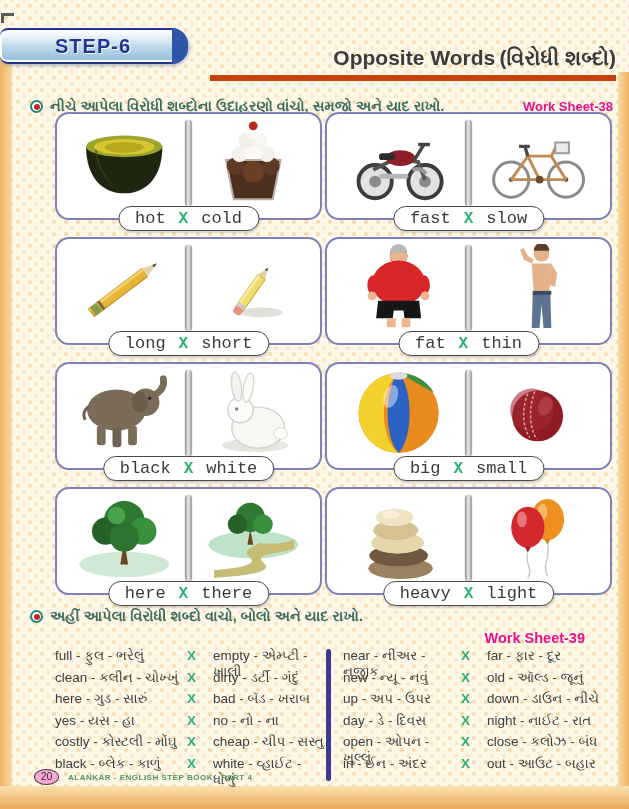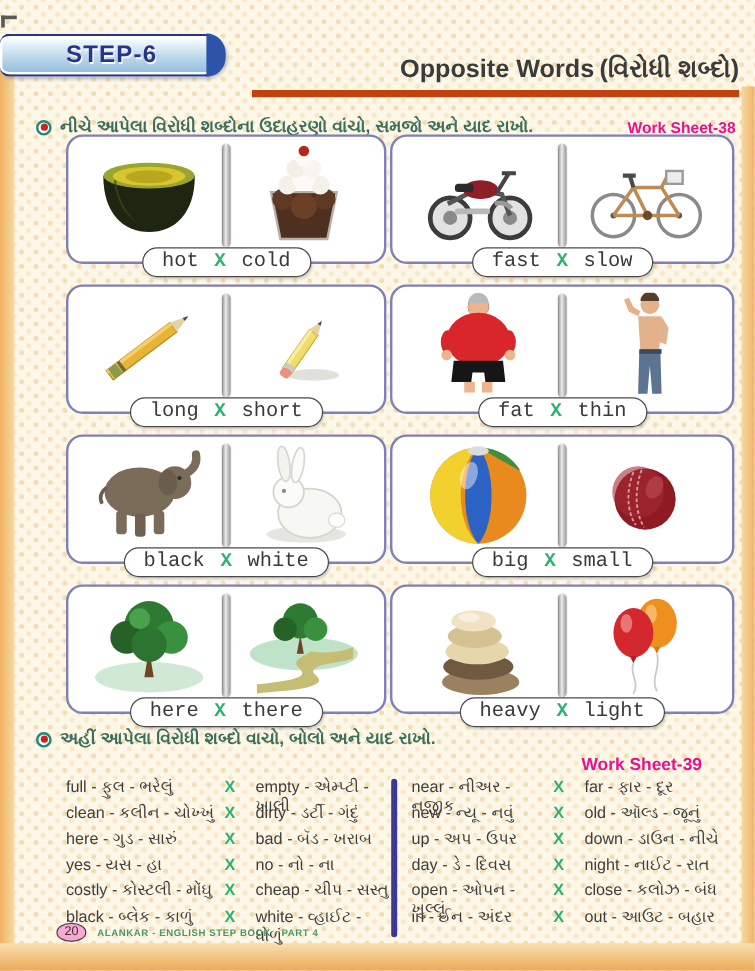--- a/index.html
+++ b/index.html
@@ -79,21 +79,21 @@
   .wl-col-right{ flex:1; margin-left:12px; }
   .wl-divider{ flex:0 0 5px; height:132px; background:#3a3a92; border-radius:3px; margin-top:1px; }
   .wl-row{ display:flex; align-items:baseline; height:21.5px; font-size:13.5px; color:#3e3e3e; font-weight:500; }
   .wl-a{ flex:0 0 132px; }
   .wl-col-right .wl-a{ flex:0 0 118px; }
   .wl-x{ flex:0 0 26px; color:#2bb273; font-weight:700; }
   .wl-b{ flex:1; }
 
   .footer{ position:absolute; left:34px; top:769px; display:flex; align-items:center; gap:9px; z-index:2; }
   .page-num{ border:1.5px solid #444; border-radius:50%; min-width:25px; height:16px; line-height:13px;
-    text-align:center; font-size:10.5px; color:#333; background:#f9a8d4; padding:0 4px;margin-left:13px; }
+    text-align:center; font-size:10.5px; color:#333; background:#f9a8d4; padding:0 4px; }
   .book-title{ font-size:8px; font-weight:bold; color:#4f9464; letter-spacing:.5px; }
 </style>
 </head>
 <body>
 
 <div class="stripe stripe-left"></div>
 <div class="stripe stripe-right"></div>
 <div class="stripe stripe-bottom"></div>
 <div class="corner-mark"></div>
 

